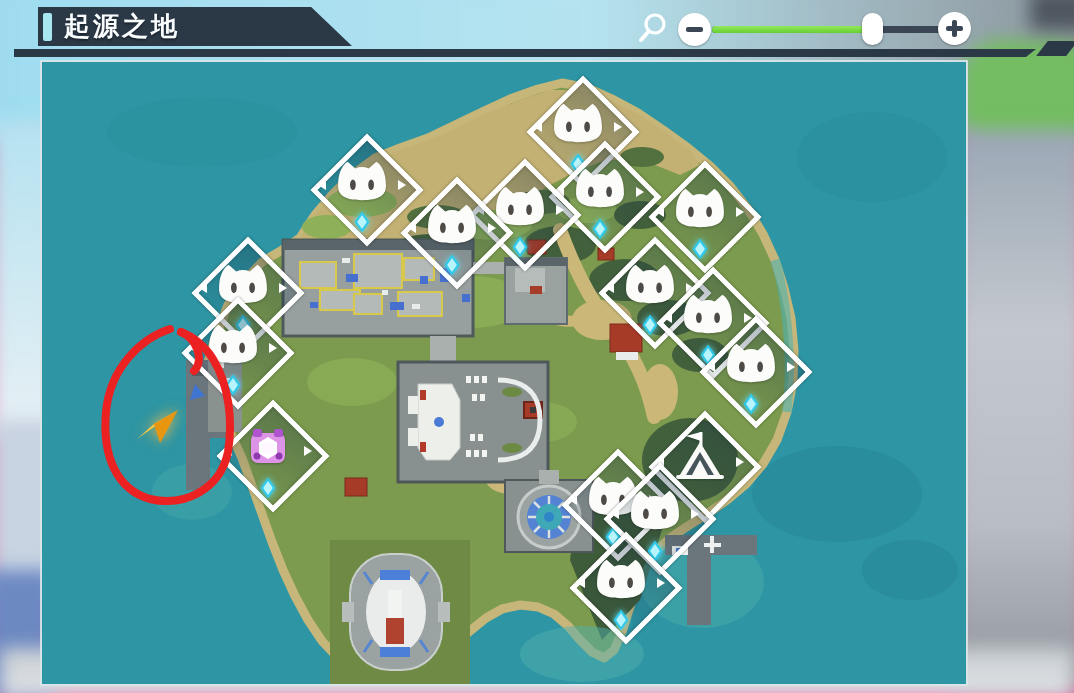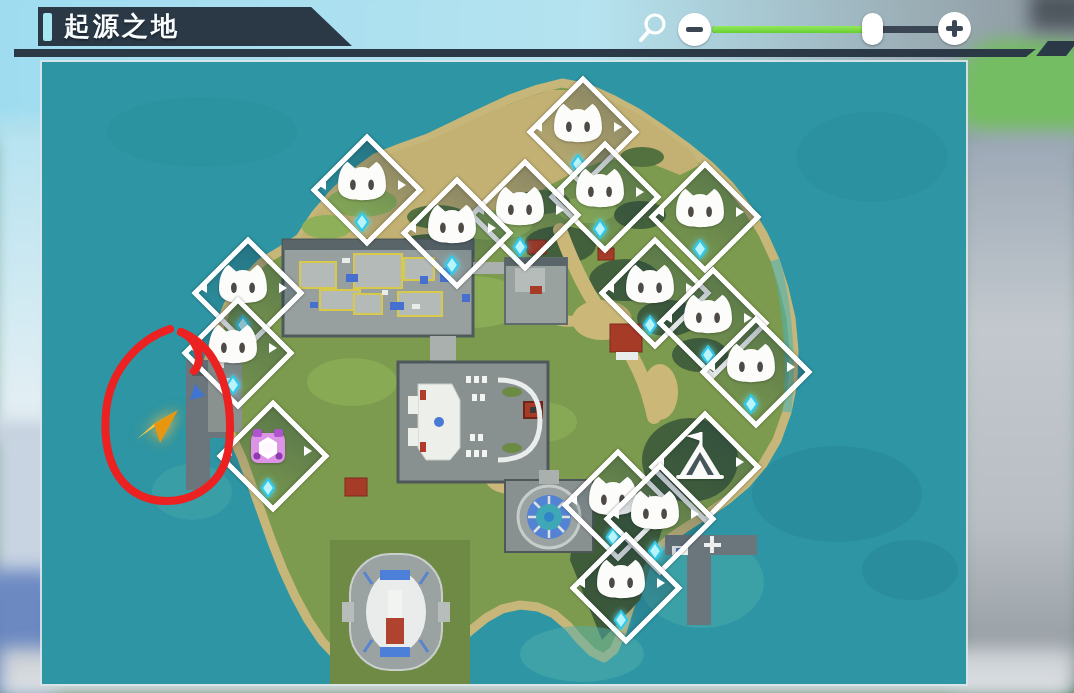--- a/index.html
+++ b/index.html
@@ -1,16 +1,16 @@
 <!DOCTYPE html>
 <html><head>
 <meta charset="utf-8">
 <style>
   html,body{margin:0;padding:0;background:#9fb6bf;font-family:"DejaVu Sans","Liberation Sans",sans-serif;}
-  #stage{position:relative;width:1074px;height:693px;overflow:hidden;background:#14532d;}
+  #stage{position:relative;width:1074px;height:693px;overflow:hidden;background:#ec4899;}
 
   
   .bg{position:absolute;inset:0;overflow:hidden;}
   .bg .blob{position:absolute;filter:blur(9px);}
 
   
   .title-panel{position:absolute;left:38px;top:7px;width:314px;height:39px;
     background:#2b3947;clip-path:polygon(0 0,87% 0,100% 100%,0 100%);}
   .title-accent{position:absolute;left:43px;top:13px;width:9px;height:28px;background:#a7e8f0;border-radius:2px;}
   .title-text{position:absolute;left:64px;top:9px;font-size:26px;font-weight:bold;color:#fafdfe;

